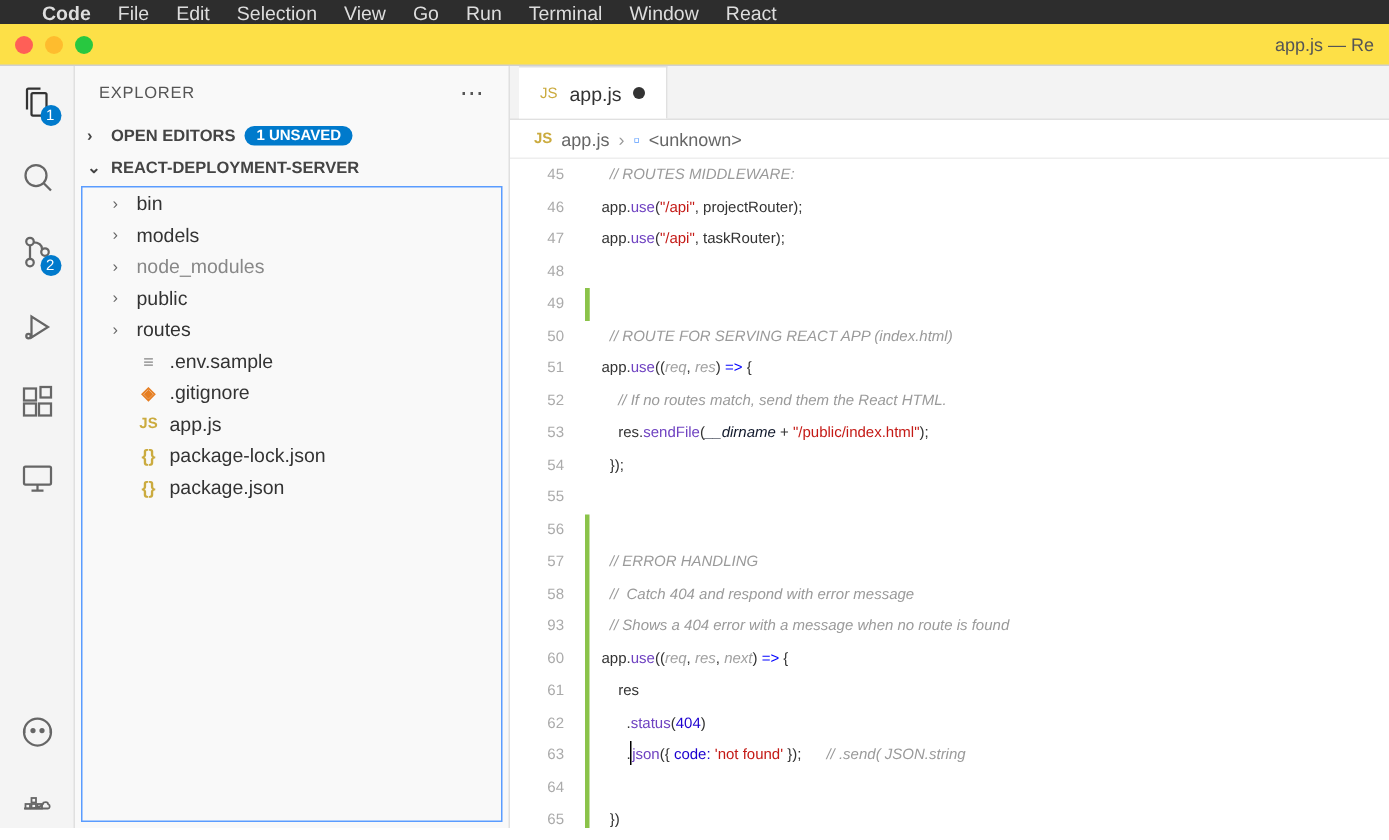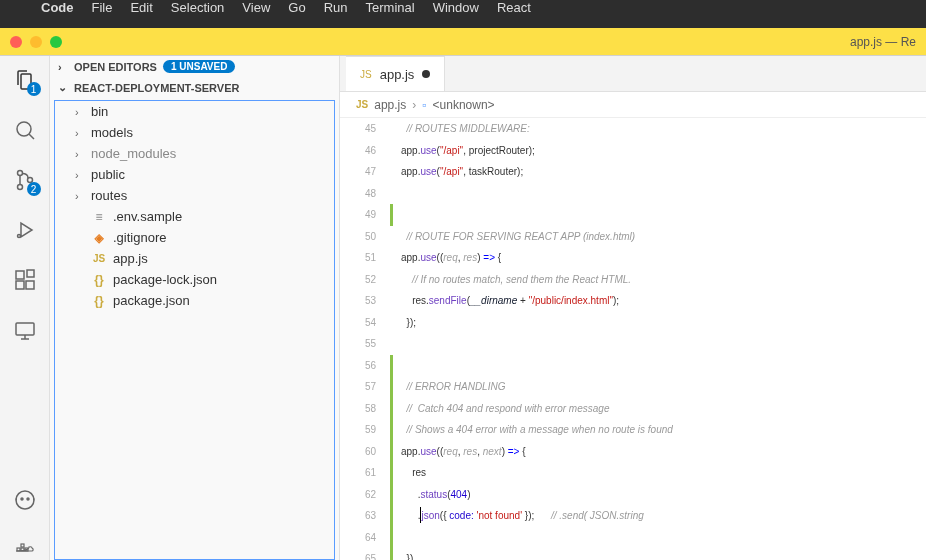--- a/index.html
+++ b/index.html
@@ -1,17 +1,17 @@
 <!DOCTYPE html>
 <html><head>
 <meta charset="utf-8">
 <style>
 * { margin: 0; padding: 0; box-sizing: border-box; }
 body { font-family: -apple-system, BlinkMacSystemFont, "Segoe UI", sans-serif; font-size: 13px; background: #fff; color: #333; overflow: hidden; width: 926px; height: 560px; }
-.menubar { height: 28px; background: #2d2d2d; color: #ddd; display: flex; align-items: flex-start; padding: 0 23px; gap: 18px; font-size: 13px; }
+.menubar { height: 16px; background: #2d2d2d; color: #ddd; display: flex; align-items: flex-end; padding: 0 10px; gap: 18px; font-size: 13px; }
 .menubar .apple { font-size: 14px; }
 .menubar .app { font-weight: 600; }
 .titlebar { height: 28px; background: #fde047; border-bottom: 1px solid #d0d0d0; display: flex; align-items: center; position: relative; }
 .traffic { display: flex; gap: 8px; padding-left: 10px; }
 .tl { width: 12px; height: 12px; border-radius: 50%; }
 .tl.red { background: #ff5f57; }
 .tl.yellow { background: #febc2e; }
 .tl.green { background: #28c840; }
 .tbtitle { position: absolute; right: 10px; font-size: 12px; color: #555; }
 .workbench { display: flex; height: calc(560px - 24px - 28px); }
@@ -148,20 +148,24 @@
           <rect x="4" y="10" width="3" height="3"></rect>
           <rect x="8" y="10" width="3" height="3"></rect>
           <rect x="12" y="10" width="3" height="3"></rect>
           <rect x="8" y="6" width="3" height="3"></rect>
           <path d="M3 13h16c1 0 2-2 0-3 0-2-3-1-3-1 0 0 1 4-13 4z"></path>
         </svg>
     </div>
   </div>
 
   <div class="sidebar">
+    <div class="sidebar-header">
+      <span>EXPLORER</span>
+      <span class="dots">⋯</span>
+    </div>
     <div class="section-hdr">
       <span class="chev">›</span>
       <span>OPEN EDITORS</span>
       <span class="unsaved-badge">1 UNSAVED</span>
     </div>
     <div class="section-hdr">
       <span class="chev">⌄</span>
       <span>REACT-DEPLOYMENT-SERVER</span>
     </div>
     <div class="filetree">
@@ -237,21 +241,21 @@
           <div class="ln">49</div>
           <div class="ln">50</div>
           <div class="ln">51</div>
           <div class="ln">52</div>
           <div class="ln">53</div>
           <div class="ln">54</div>
           <div class="ln">55</div>
           <div class="ln">56</div>
           <div class="ln">57</div>
           <div class="ln">58</div>
-          <div class="ln">59</div>
+          <div class="ln">93</div>
           <div class="ln">60</div>
           <div class="ln">61</div>
           <div class="ln">62</div>
           <div class="ln">63</div>
           <div class="ln">64</div>
           <div class="ln">65</div>
         </div>
       <div class="git-gutter" id="gitgutter">
           <div class="git-add" style="top: 86px; height: 21.5px;"></div>
           <div class="git-add" style="top: 236.5px; height: 215px;"></div>

